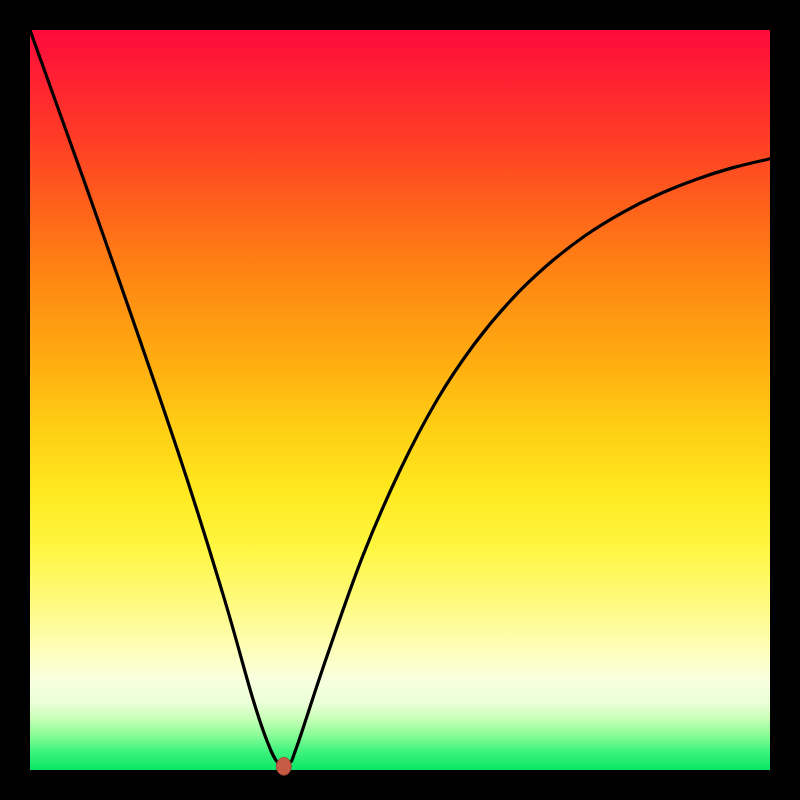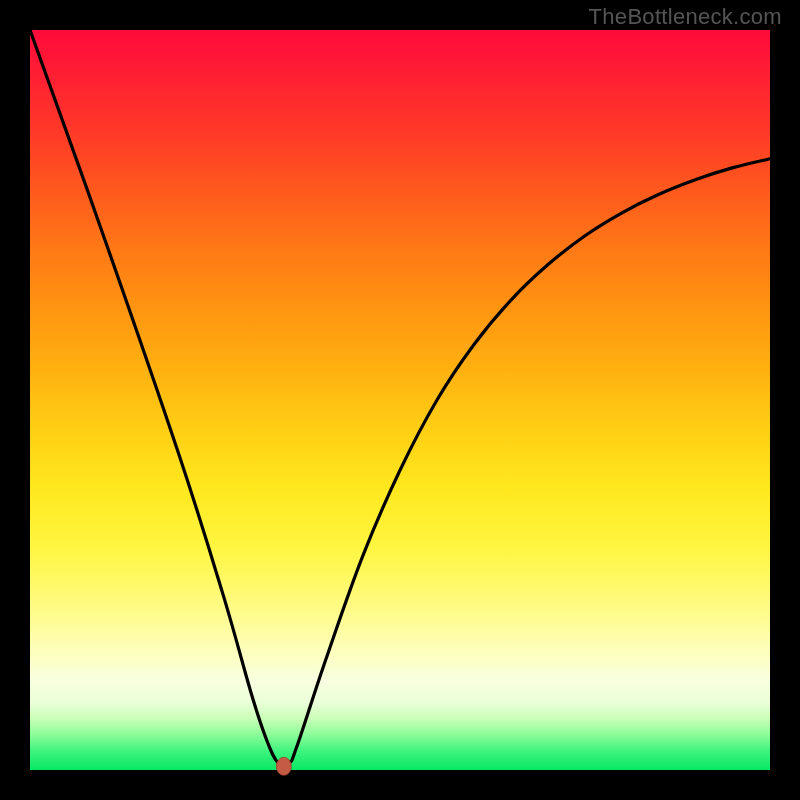--- a/index.html
+++ b/index.html
@@ -63,21 +63,20 @@
     width: 740px;
     height: 740px;
     overflow: visible;
   }
 </style>
 </head>
 <body>
 
 <div class="stage">
 
-  <div class="watermark">TheBottleneck.com</div>
 
   <div class="plot-area">
     <svg class="curve" viewBox="0 0 740 740" preserveAspectRatio="none">
       <path fill="none" stroke="#000000" stroke-width="3.2" stroke-linecap="round" stroke-linejoin="round" d="M 0.00 0.00 C 13.57 37.99 46.87 129.87 74.00 207.20 C 101.13 284.53 126.29 356.68 148.00 421.80 C 169.71 486.92 178.83 517.63 192.40 562.40 C 205.97 607.17 213.86 638.87 222.00 666.00 C 230.14 693.13 232.05 698.19 236.80 710.40 C 241.55 722.61 243.83 728.53 247.90 732.60 C 251.97 736.67 255.61 735.31 259.00 732.60 C 262.39 729.89 259.62 736.79 266.40 717.80 C 273.18 698.81 283.79 664.27 296.00 629.00 C 308.21 593.73 319.43 560.00 333.00 525.40 C 346.57 490.80 356.43 468.79 370.00 440.30 C 383.57 411.81 393.43 393.06 407.00 370.00 C 420.57 346.94 430.43 332.82 444.00 314.50 C 457.57 296.19 467.43 284.75 481.00 270.10 C 494.57 255.45 504.43 246.38 518.00 234.58 C 531.57 222.78 541.43 215.22 555.00 205.72 C 568.57 196.22 578.43 190.38 592.00 182.78 C 605.57 175.18 615.43 170.38 629.00 164.28 C 642.57 158.17 652.43 154.36 666.00 149.48 C 679.57 144.60 689.43 141.44 703.00 137.64 C 716.57 133.84 733.22 130.39 740.00 128.76"></path>
       <ellipse rx="7.5" ry="9" fill="#c65b45" stroke="#9a3f2e" stroke-width="0.8" cx="253.82" cy="736.30"></ellipse>
     </svg>
   </div>
 
 </div>
 

